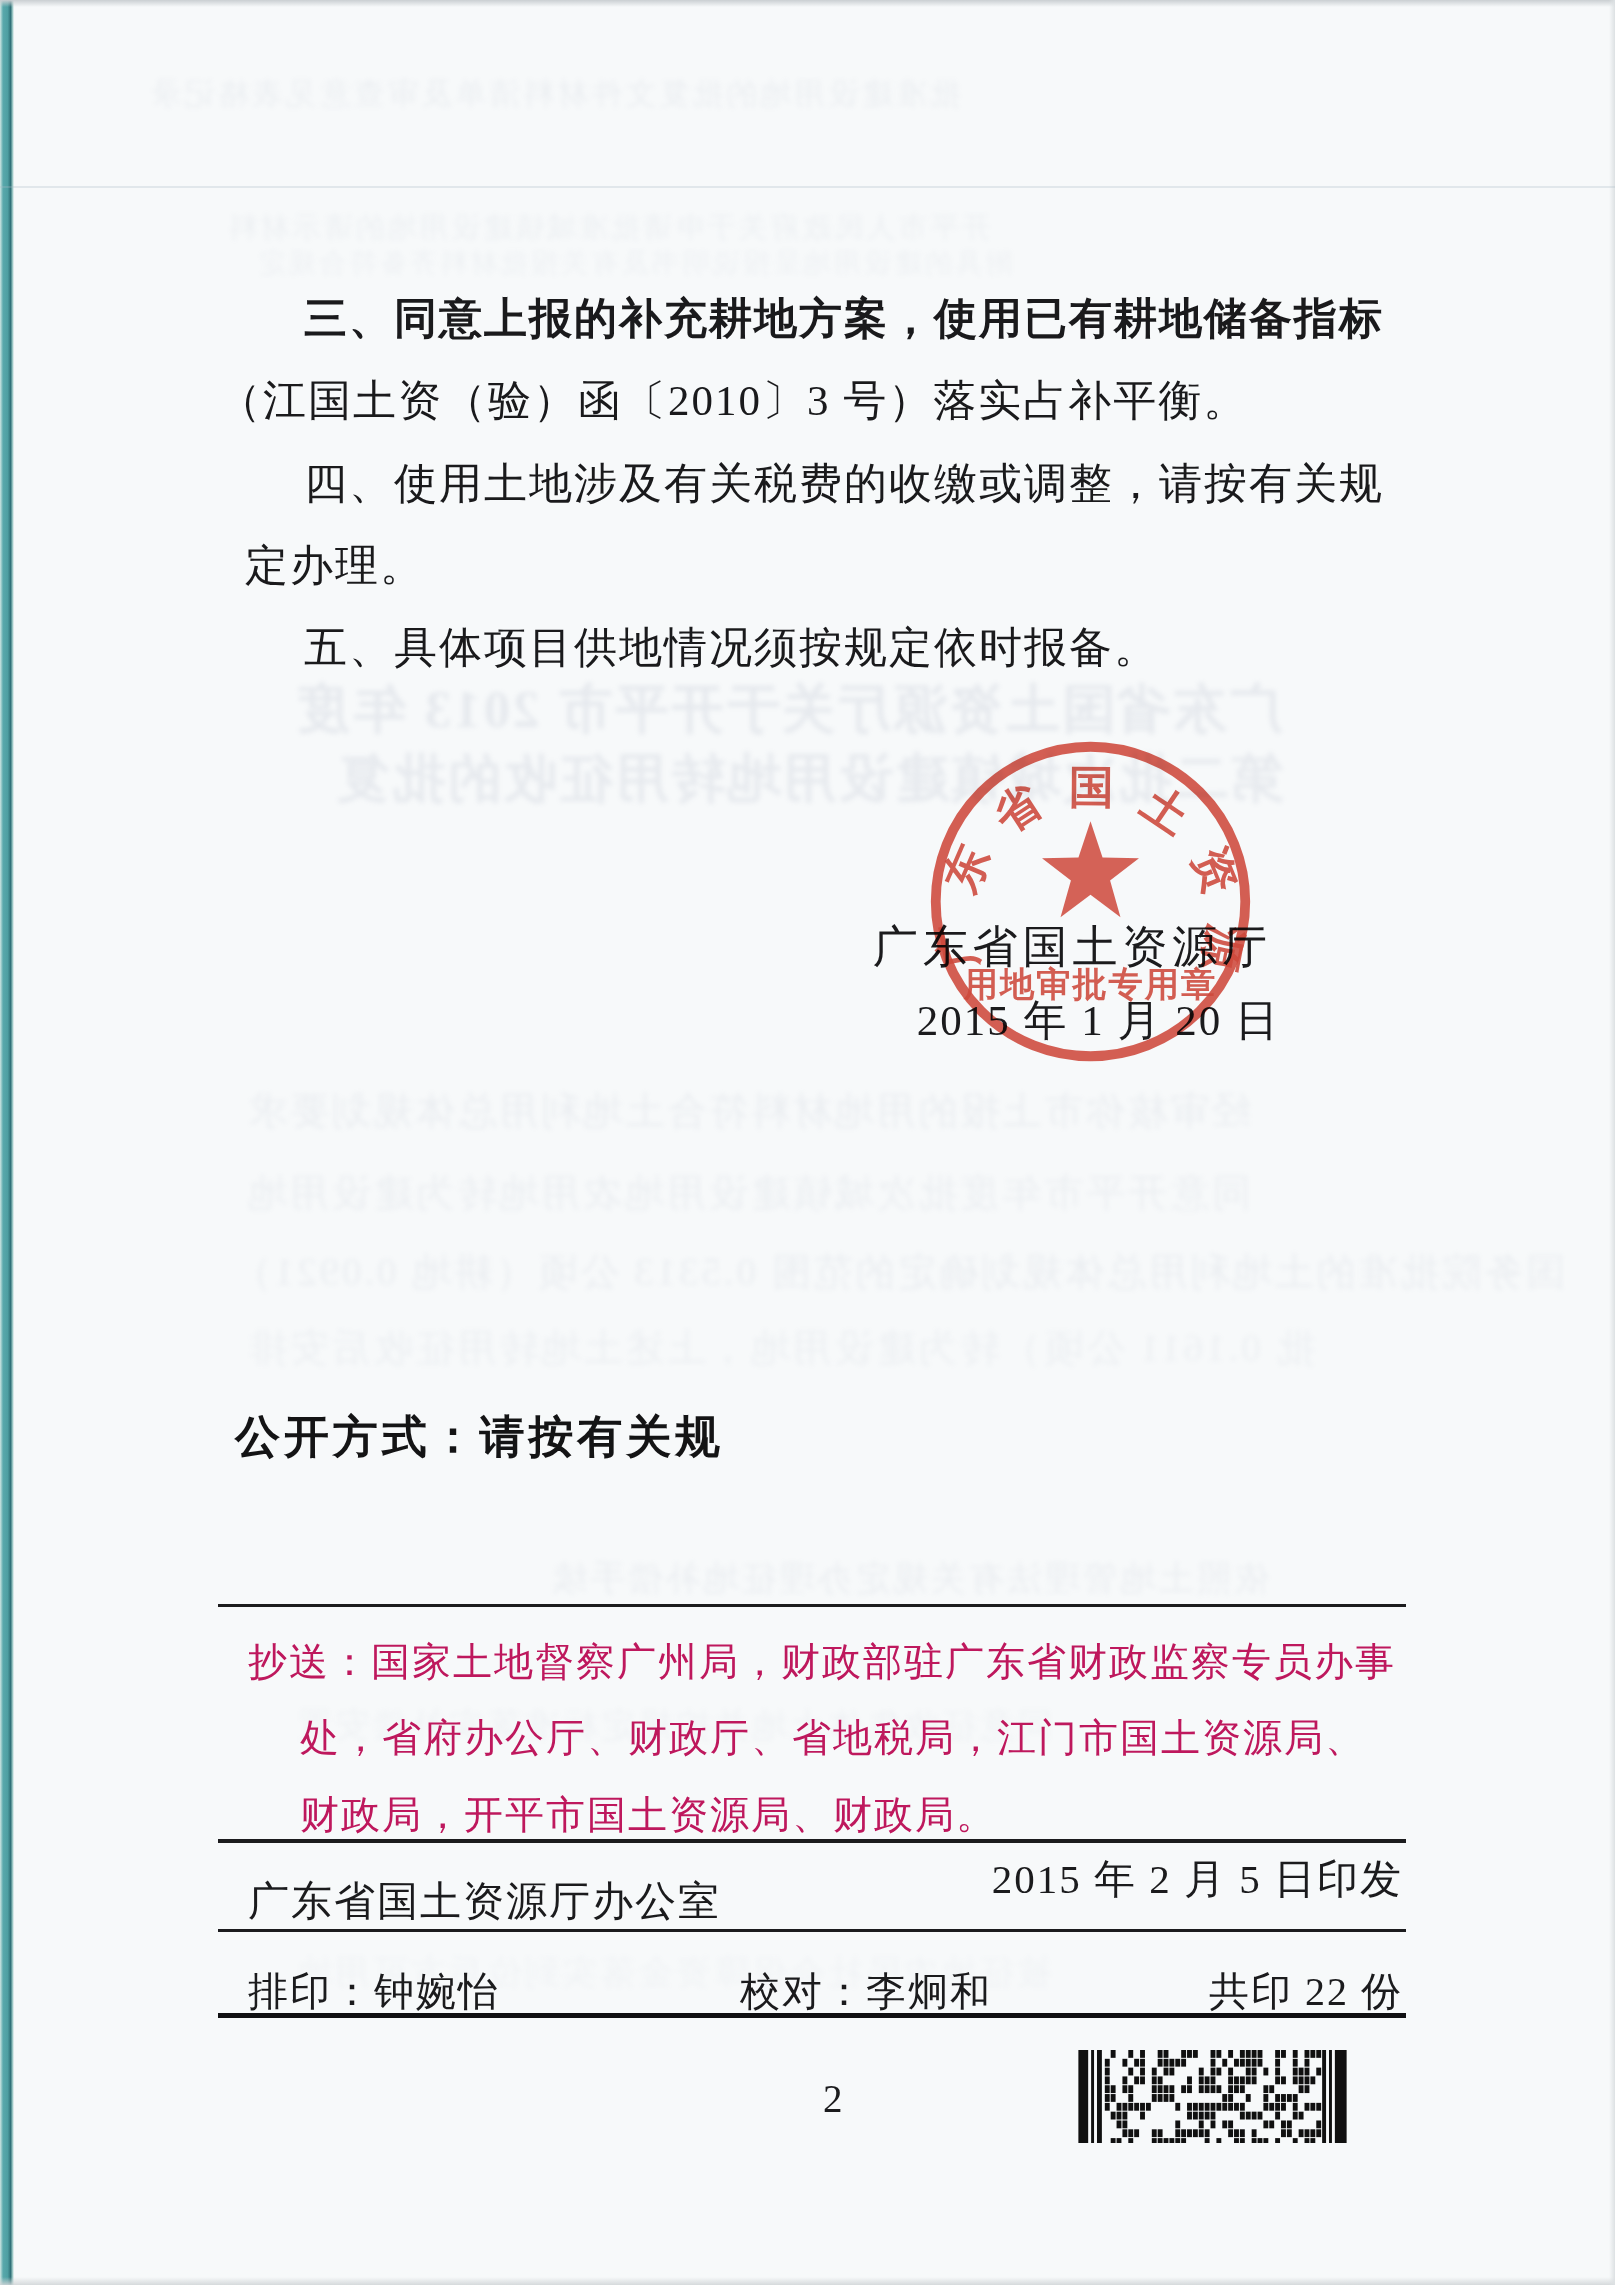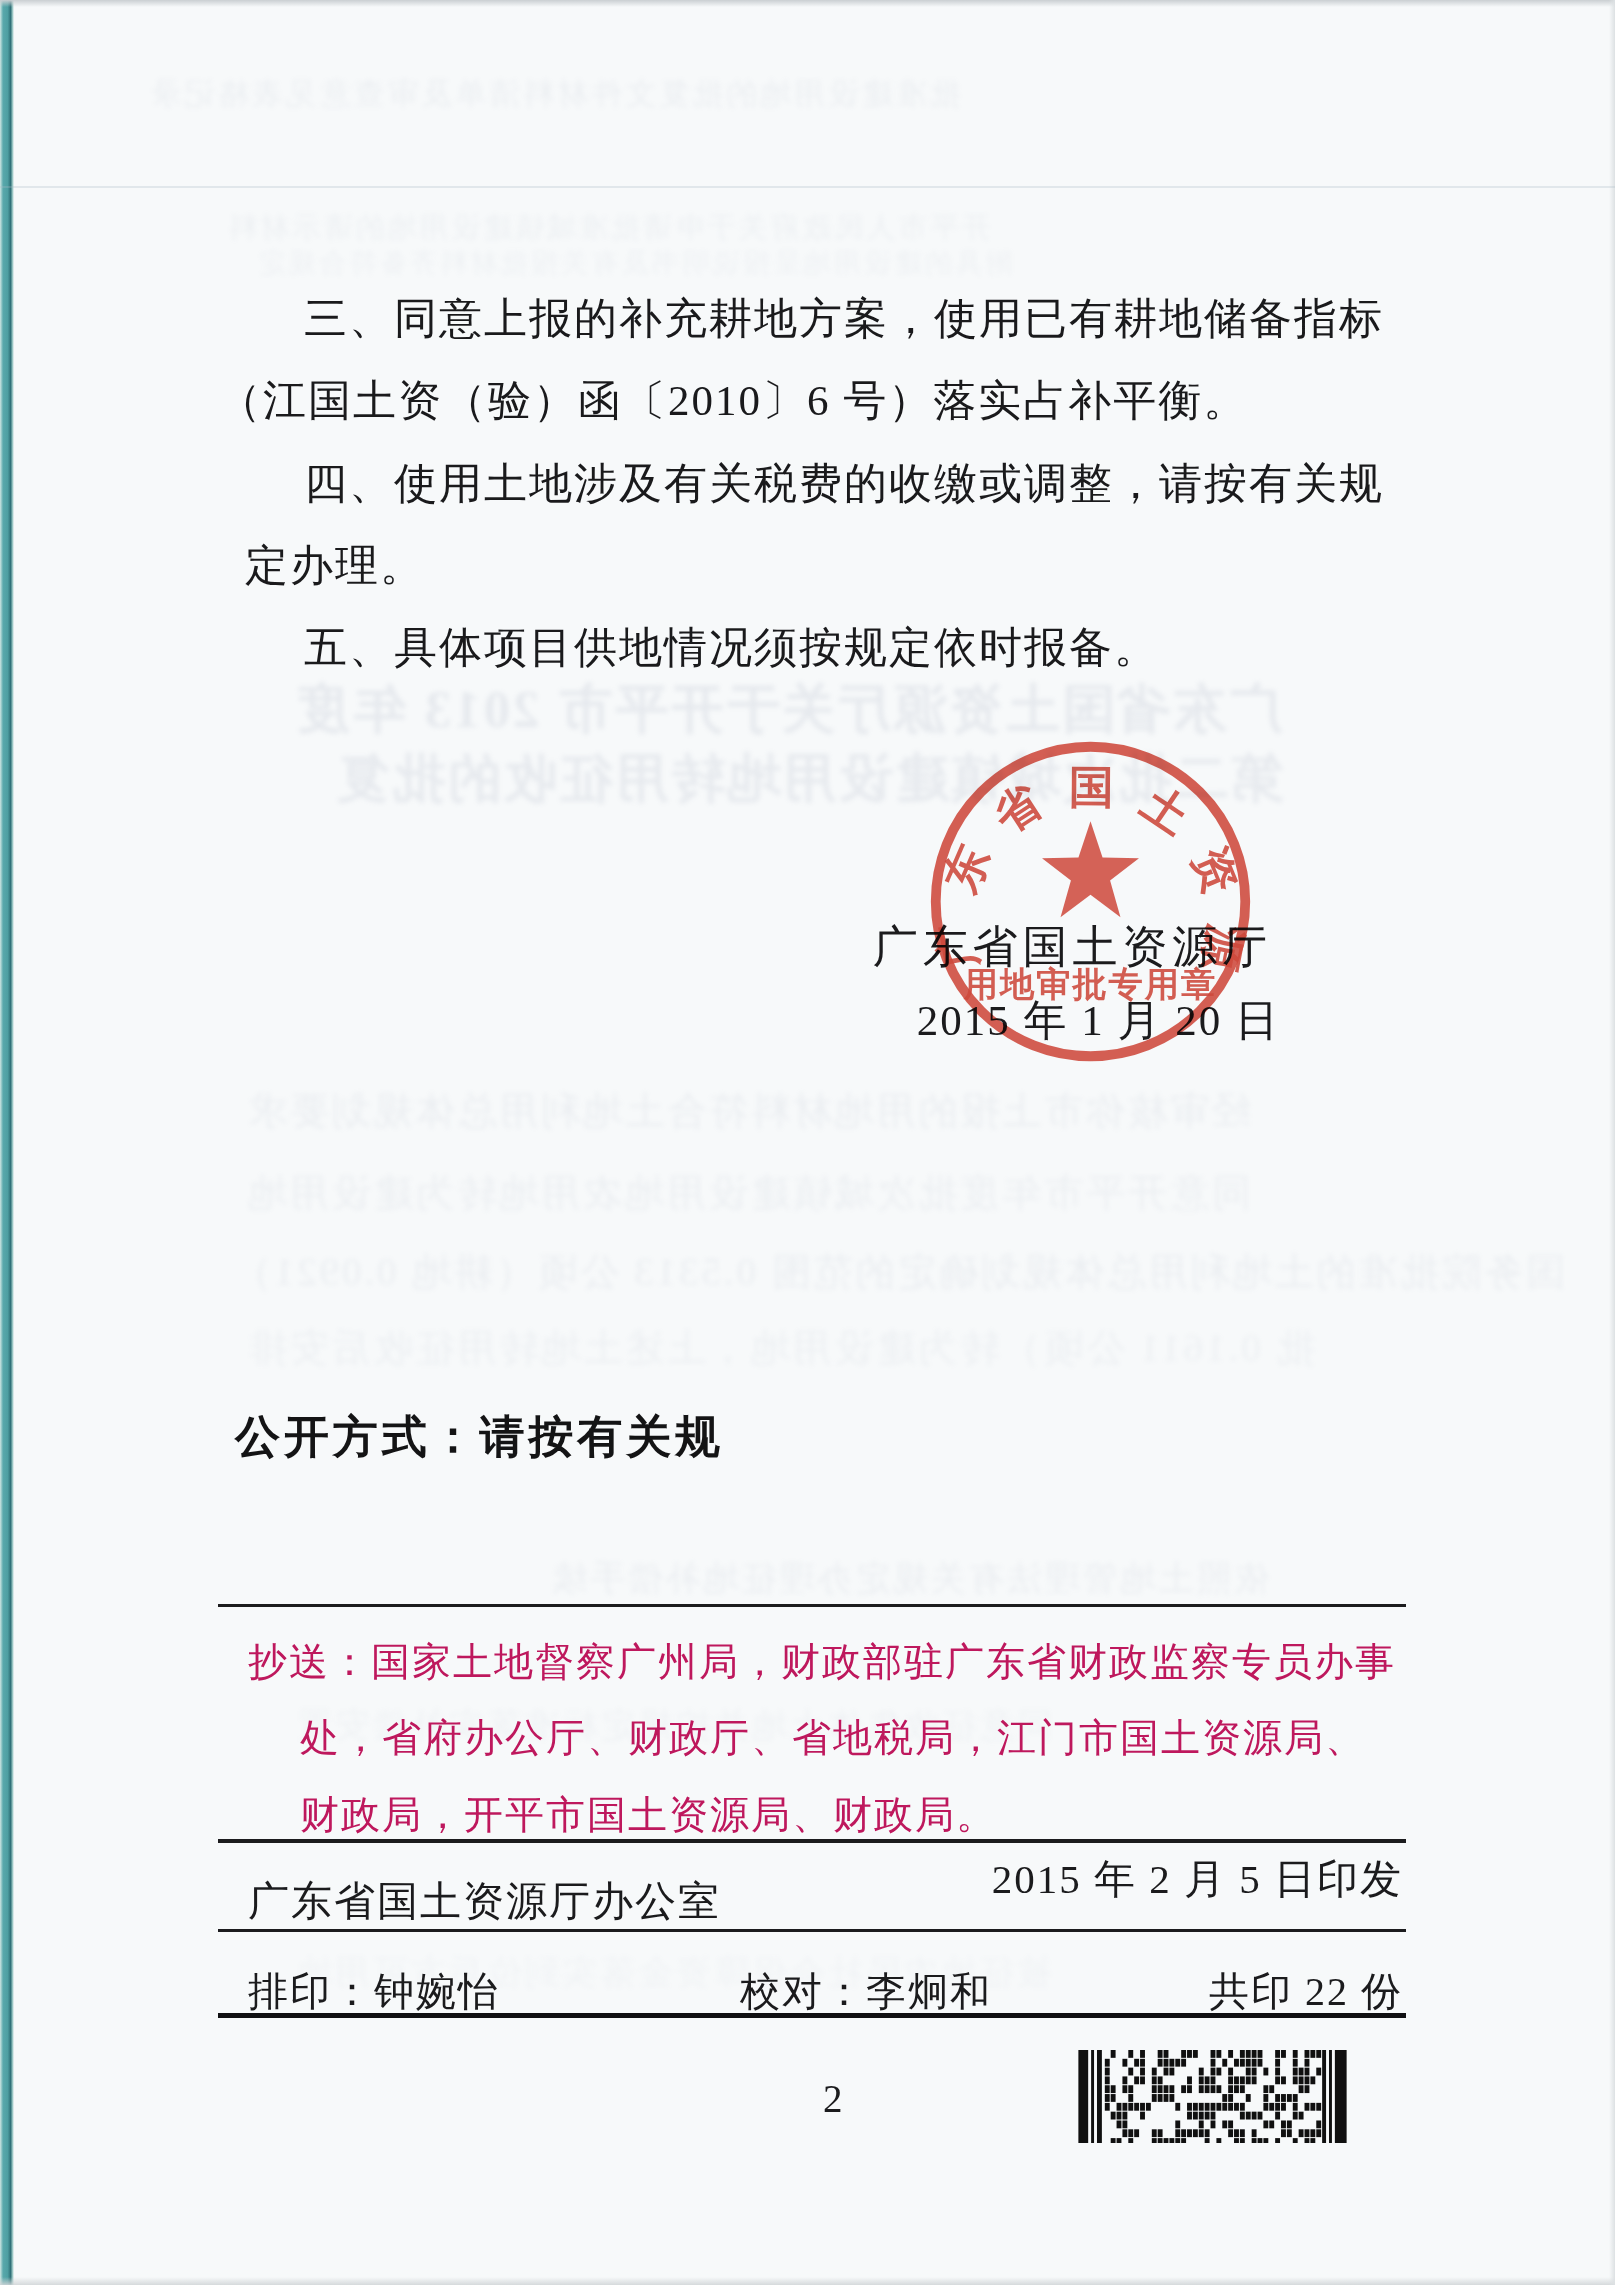--- a/index.html
+++ b/index.html
@@ -78,22 +78,22 @@
   <div class="ghost bold" style="left:294px;top:674px;font-size:53px;opacity:.15;filter:blur(2.9px);">广东省国土资源厅关于开平市 2013 年度</div>
   <div class="ghost bold" style="left:333px;top:743px;font-size:53px;opacity:.14;filter:blur(2.9px);">第二批次城镇建设用地转用征收的批复</div>
   <div class="ghost" style="left:245px;top:1084px;font-size:39px;opacity:.11;">经审核你市上报的用地材料符合土地利用总体规划要求</div>
   <div class="ghost" style="left:245px;top:1166px;font-size:39px;opacity:.10;">同意开平市年度批次城镇建设用地农用地转为建设用地</div>
   <div class="ghost" style="left:230px;top:1245px;font-size:39px;opacity:.11;">国务院批准的土地利用总体规划确定的范围 0.5313 公顷（耕地 0.0921）</div>
   <div class="ghost" style="left:245px;top:1321px;font-size:39px;opacity:.09;">批 0.1611 公顷）转为建设用地，上述土地转用征收后安排</div>
   <div class="ghost" style="left:549px;top:1555px;font-size:35px;opacity:.11;">依照土地管理法有关规定办理征地补偿手续</div>
   <div class="ghost" style="left:294px;top:1702px;font-size:35px;opacity:.07;">同意征收集体土地并按规定标准落实补偿安置</div>
   <div class="ghost" style="left:294px;top:1949px;font-size:35px;opacity:.06;">被征地农民社会保障资金落实到位后方可用地</div>
 
-  <div class="bline" style="left:304px;top:290px;">三、同意上报的补充耕地方案，使用已有耕地储备指标</div>
-  <div class="bline" style="left:218px;top:372px;">（江国土资（验）函〔2010〕6 号）落实占补平衡。</div>
+  <div class="bline" style="left:304px;top:290px;font-weight:bold;">三、同意上报的补充耕地方案，使用已有耕地储备指标</div>
+  <div class="bline" style="left:218px;top:372px;">（江国土资（验）函〔2010〕3 号）落实占补平衡。</div>
   <div class="bline" style="left:304px;top:455px;">四、使用土地涉及有关税费的收缴或调整，请按有关规</div>
   <div class="bline" style="left:218px;top:537px;margin-left:27px;">定办理。</div>
   <div class="bline" style="left:304px;top:619px;">五、具体项目供地情况须按规定依时报备。</div>
 
   <div class="sig-agency">广东省国土资源厅</div>
   <div class="sig-date">2015 年 1 月 20 日</div>
 
   <svg class="seal" viewBox="0 0 340 340">
     <circle cx="170" cy="170" r="158" fill="none" stroke="#d13a2b" stroke-width="10" opacity=".88"></circle>
     <polygon points="170,88 182.3,125 219.5,125.9 190,148.5 200.6,186.1 170,163 139.4,186.1 150,148.5 120.5,125.9 157.7,125" fill="#d13a2b" opacity=".85"></polygon>

